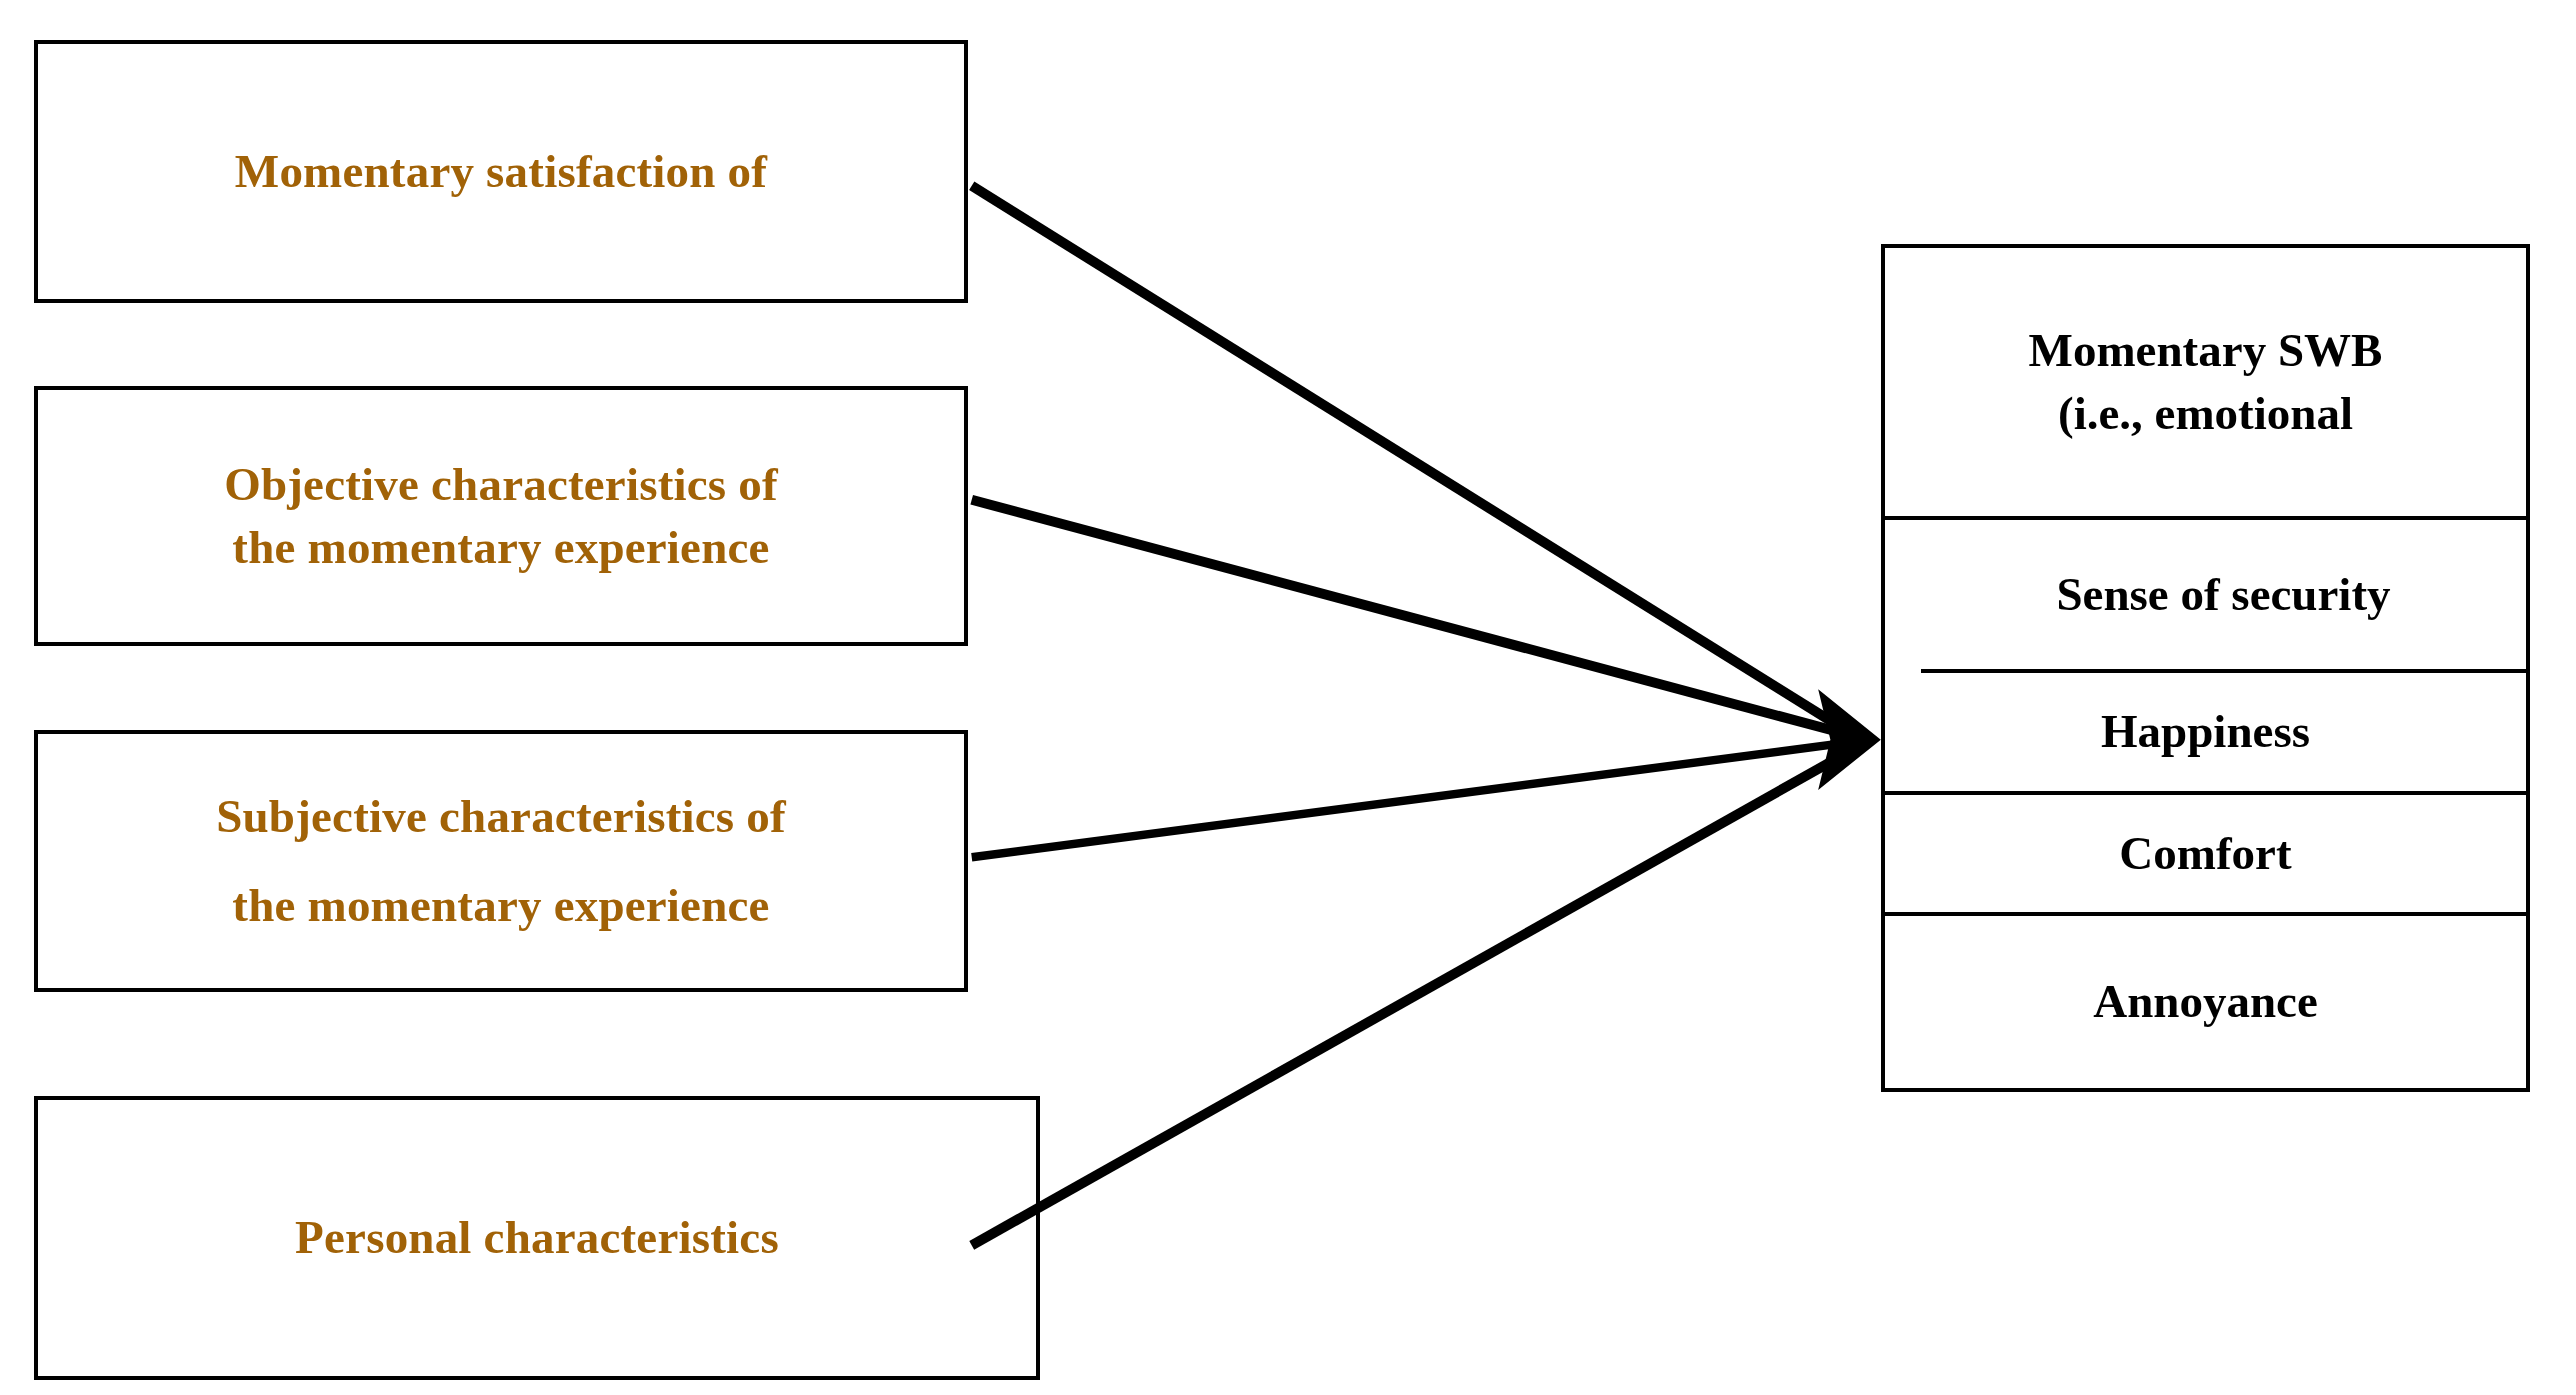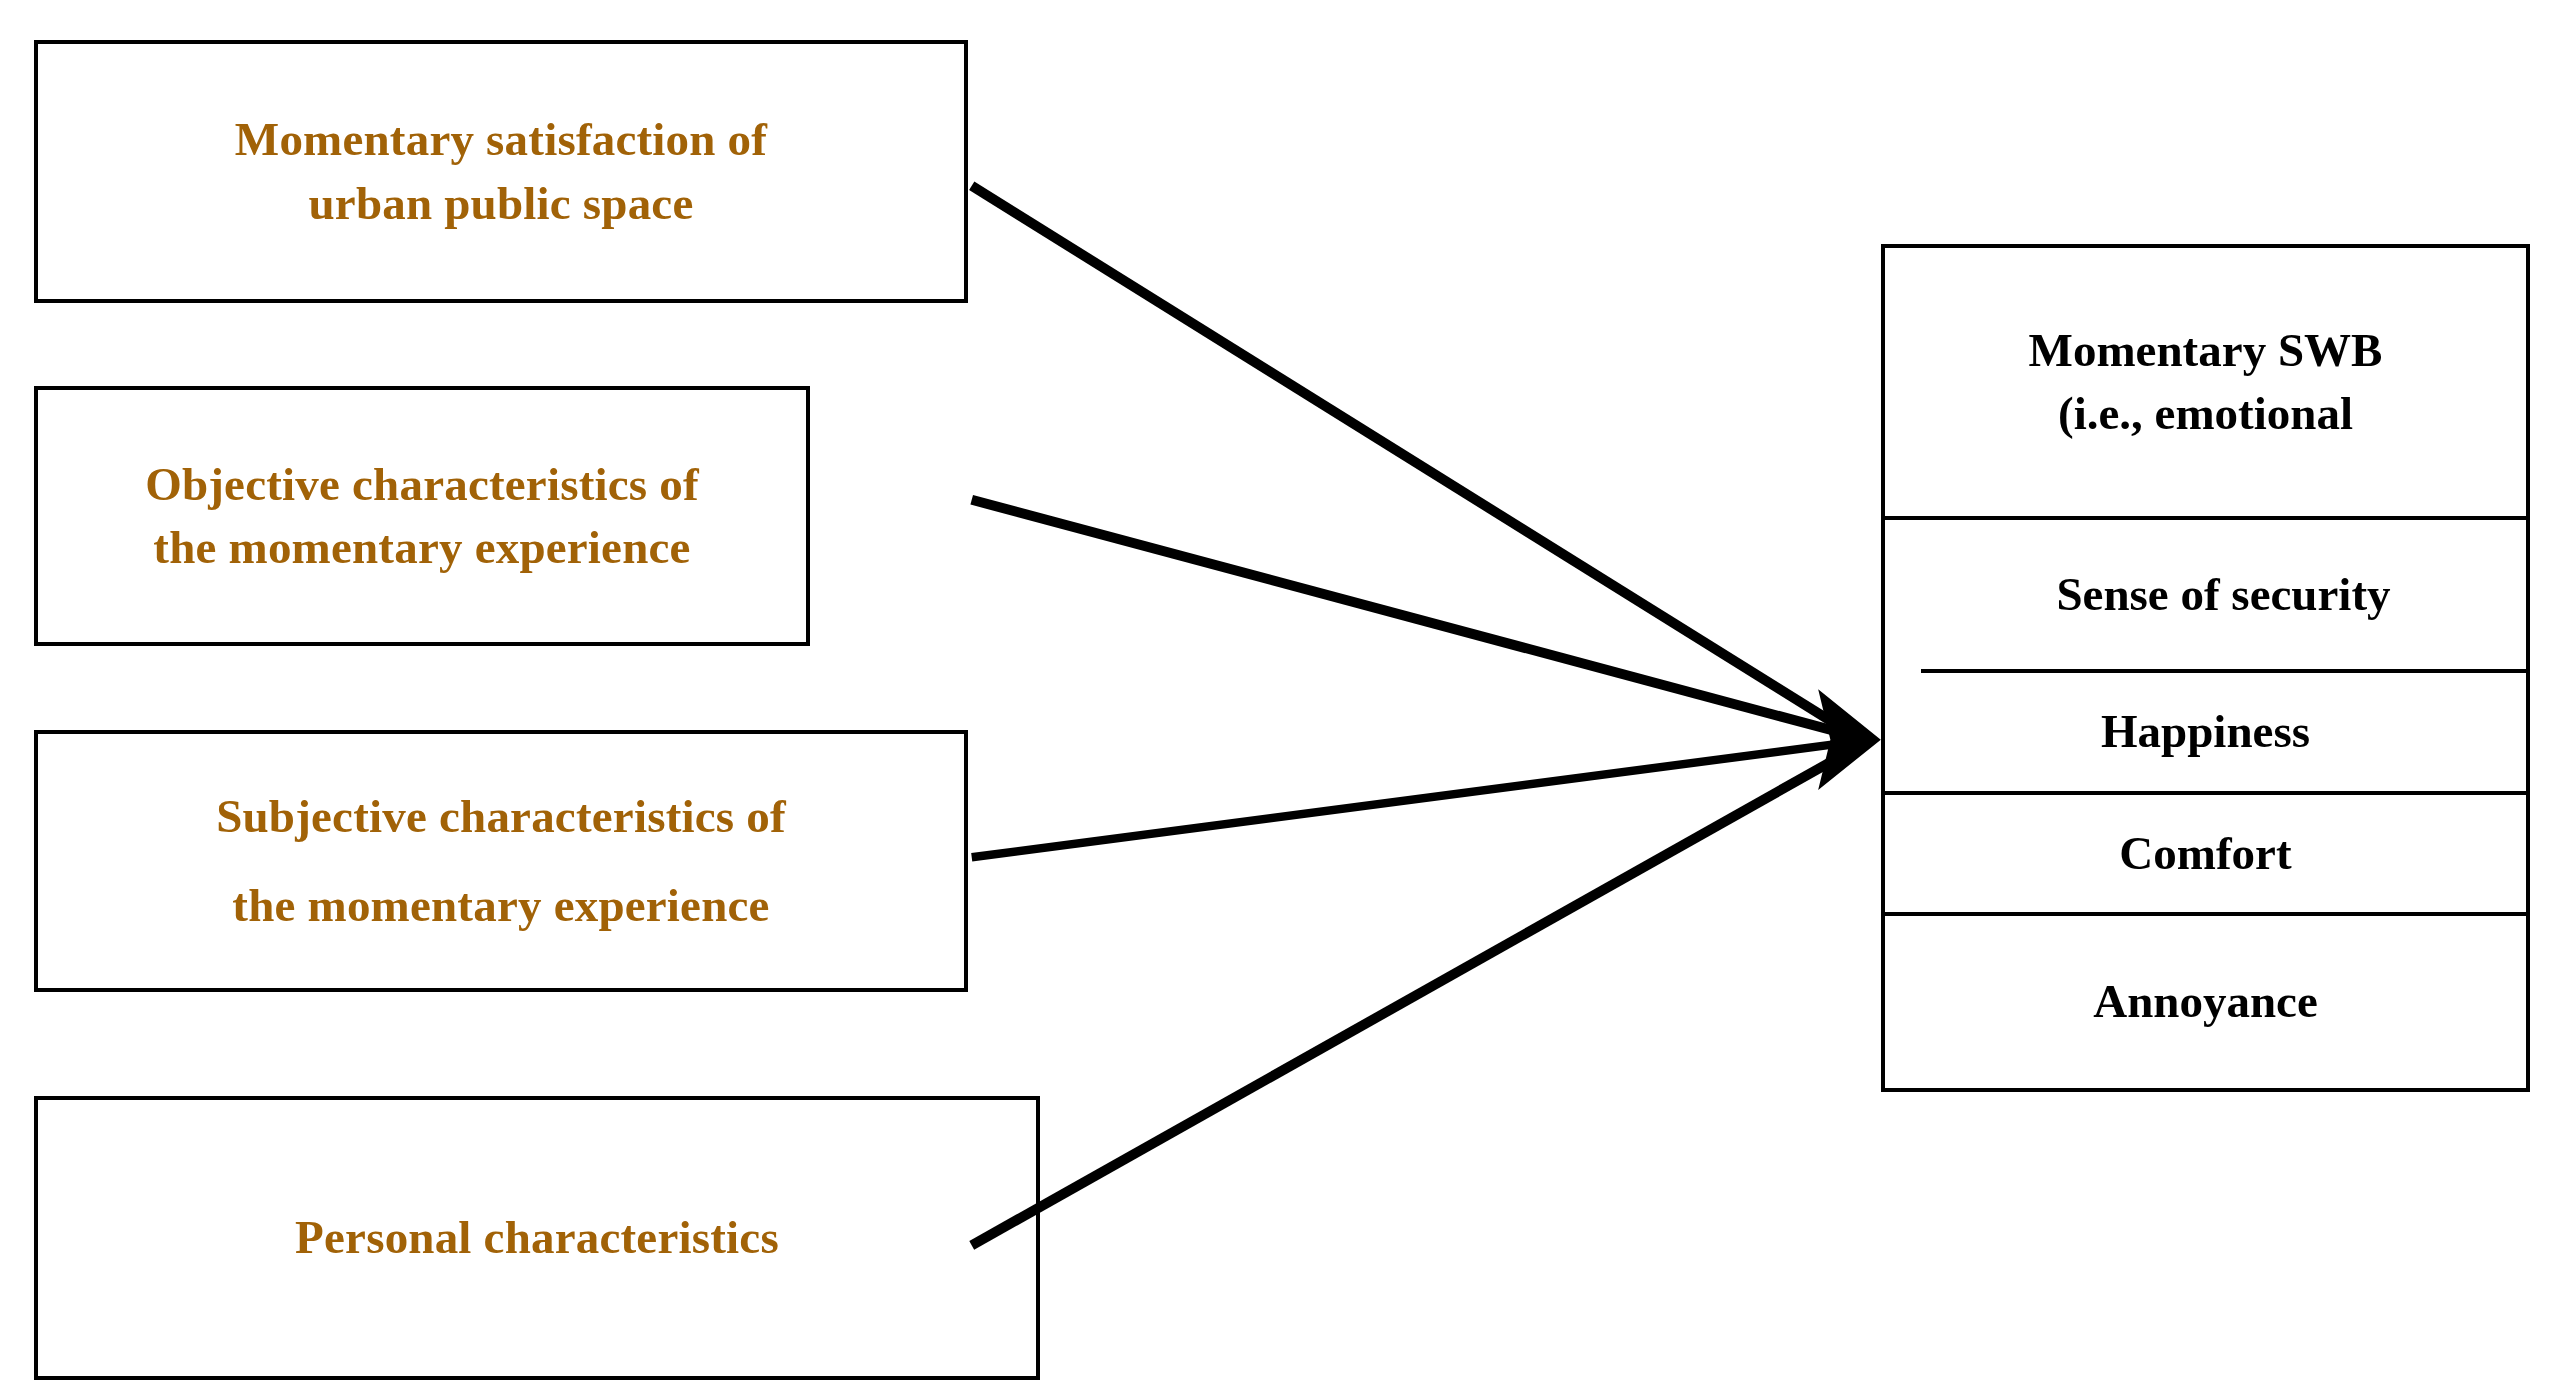--- a/index.html
+++ b/index.html
@@ -28,21 +28,21 @@
     color: #a16207;
     font-weight: bold;
     font-size: 47px;
     line-height: 1.35;
     letter-spacing: 0.2px;
   }
   .node .line { display: block; white-space: nowrap; }
 
   
   #box-momentary-satisfaction { left: 34px;  top: 40px;   width: 934px; height: 263px; }
-  #box-objective-characteristics { left: 34px; top: 386px; width: 776px; height: 260px; }
+  #box-objective-characteristics { left: 34px; top: 386px; width: 934px; height: 260px; }
   #box-subjective-characteristics { left: 34px; top: 730px; width: 934px; height: 262px; gap: 26px; }
   #box-personal-characteristics { left: 34px; top: 1096px; width: 1006px; height: 284px; }
 
   
   #outcome-stack {
     position: absolute;
     left: 1881px;
     top: 244px;
     width: 649px;
     height: 848px;
@@ -80,21 +80,20 @@
     pointer-events: none;
   }
 </style>
 </head>
 <body>
 
 <div id="stage">
 
   <div class="node" id="box-momentary-satisfaction">
     <span class="line">Momentary satisfaction of</span>
-    <span class="line">urban public space</span>
   </div>
 
   <div class="node" id="box-objective-characteristics">
     <span class="line">Objective characteristics of</span>
     <span class="line">the momentary experience</span>
   </div>
 
   <div class="node" id="box-subjective-characteristics">
     <span class="line">Subjective characteristics of</span>
     <span class="line">the momentary experience</span>

